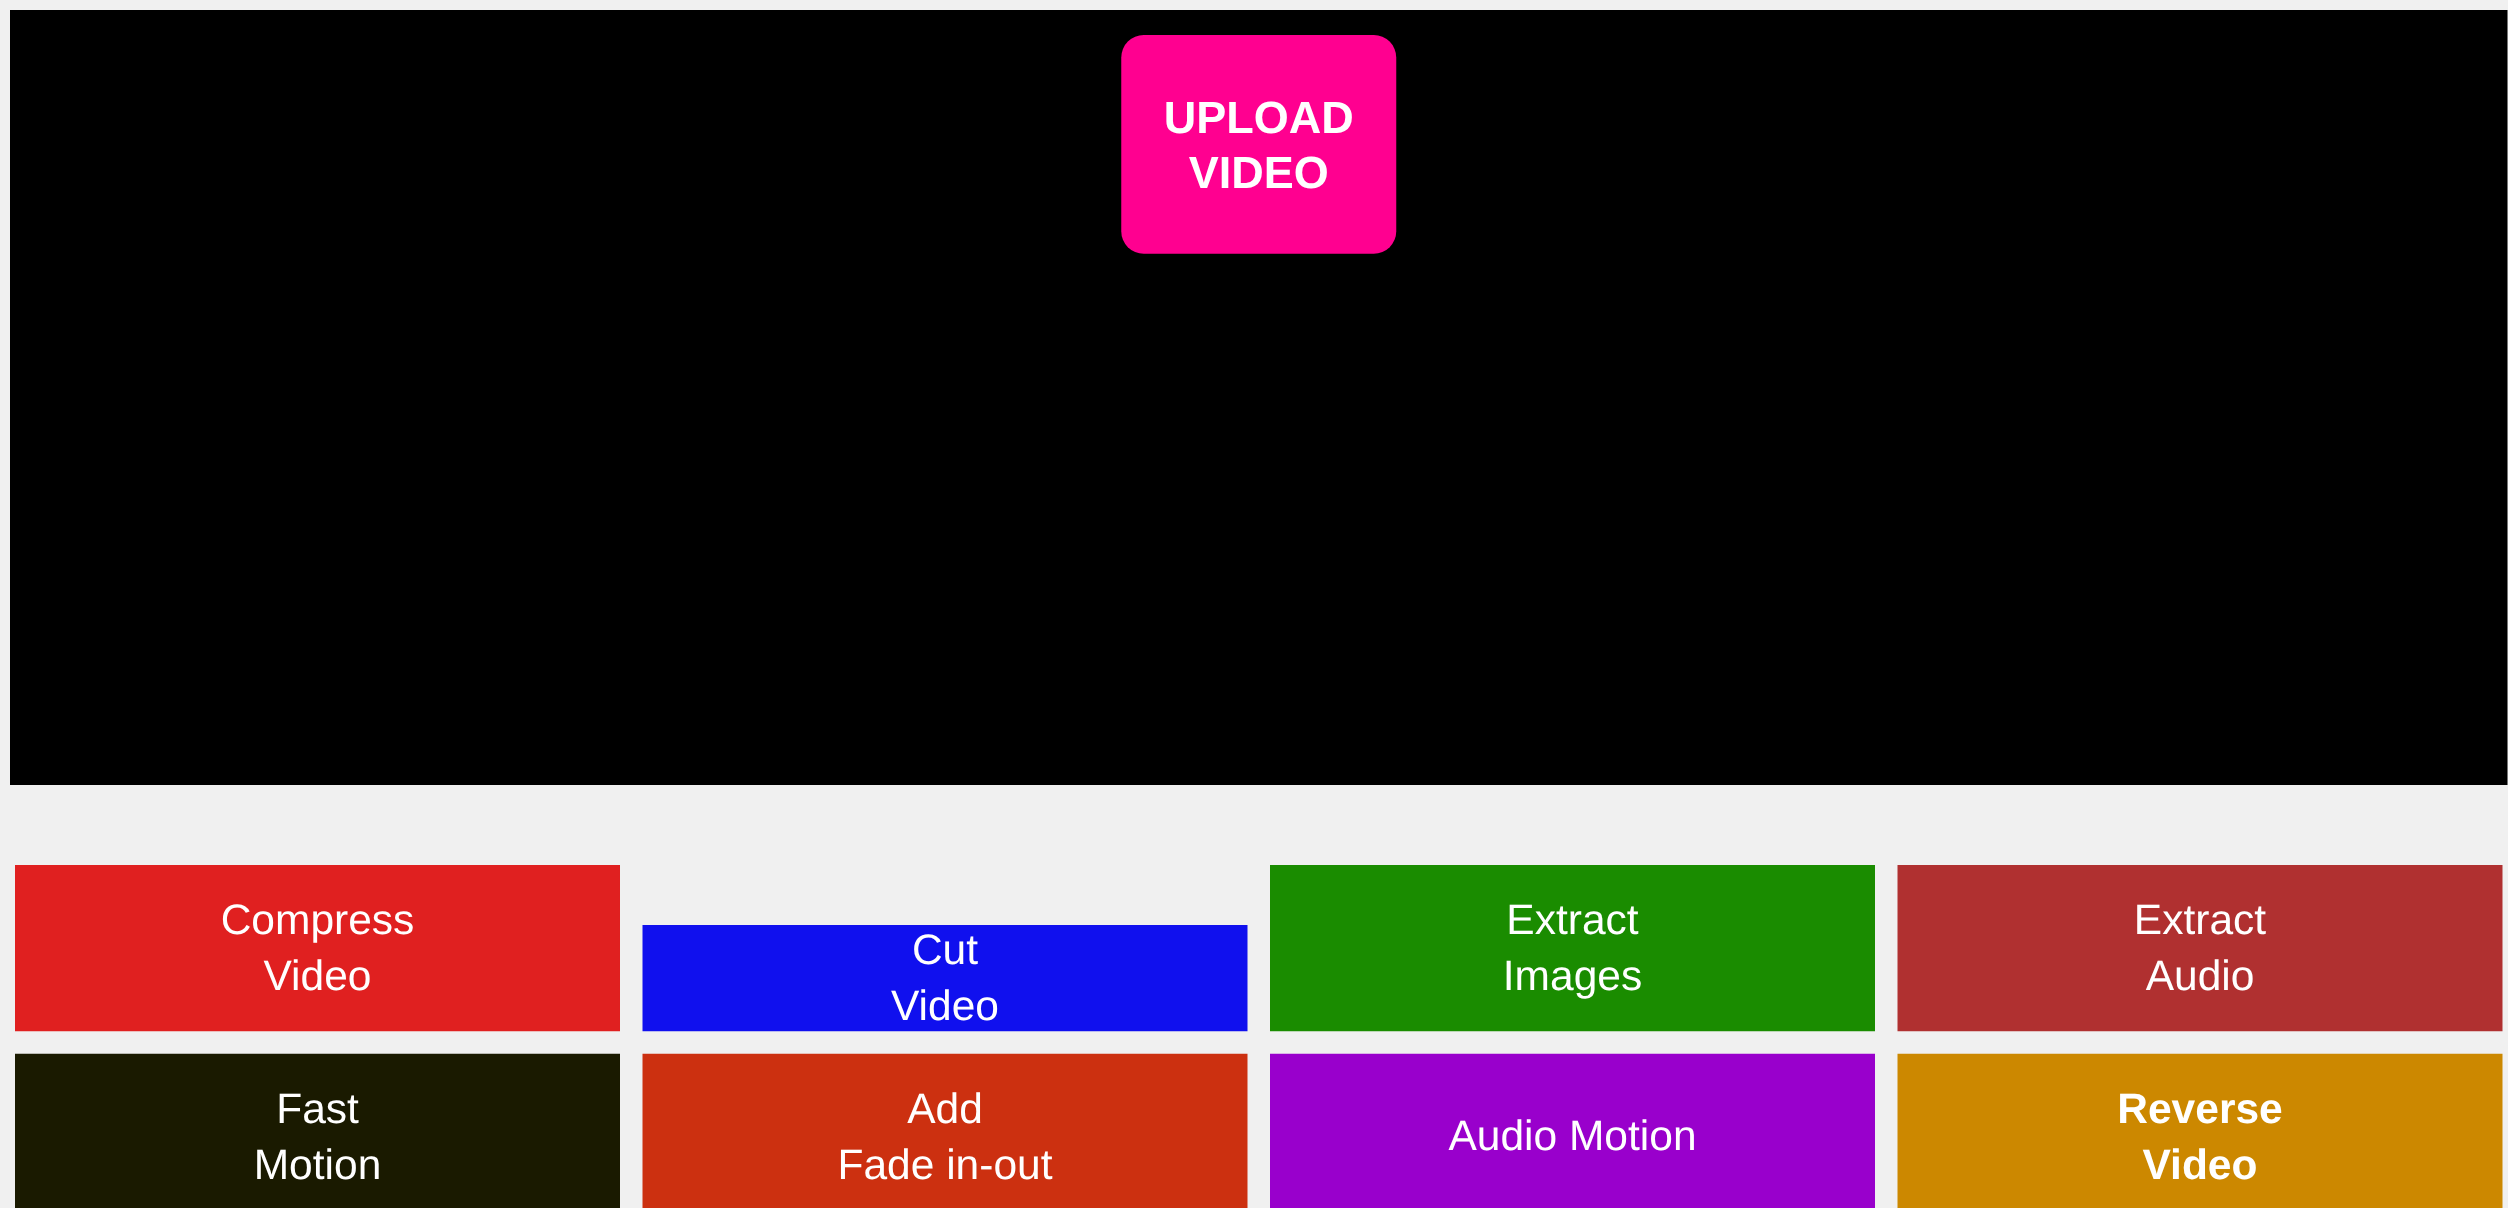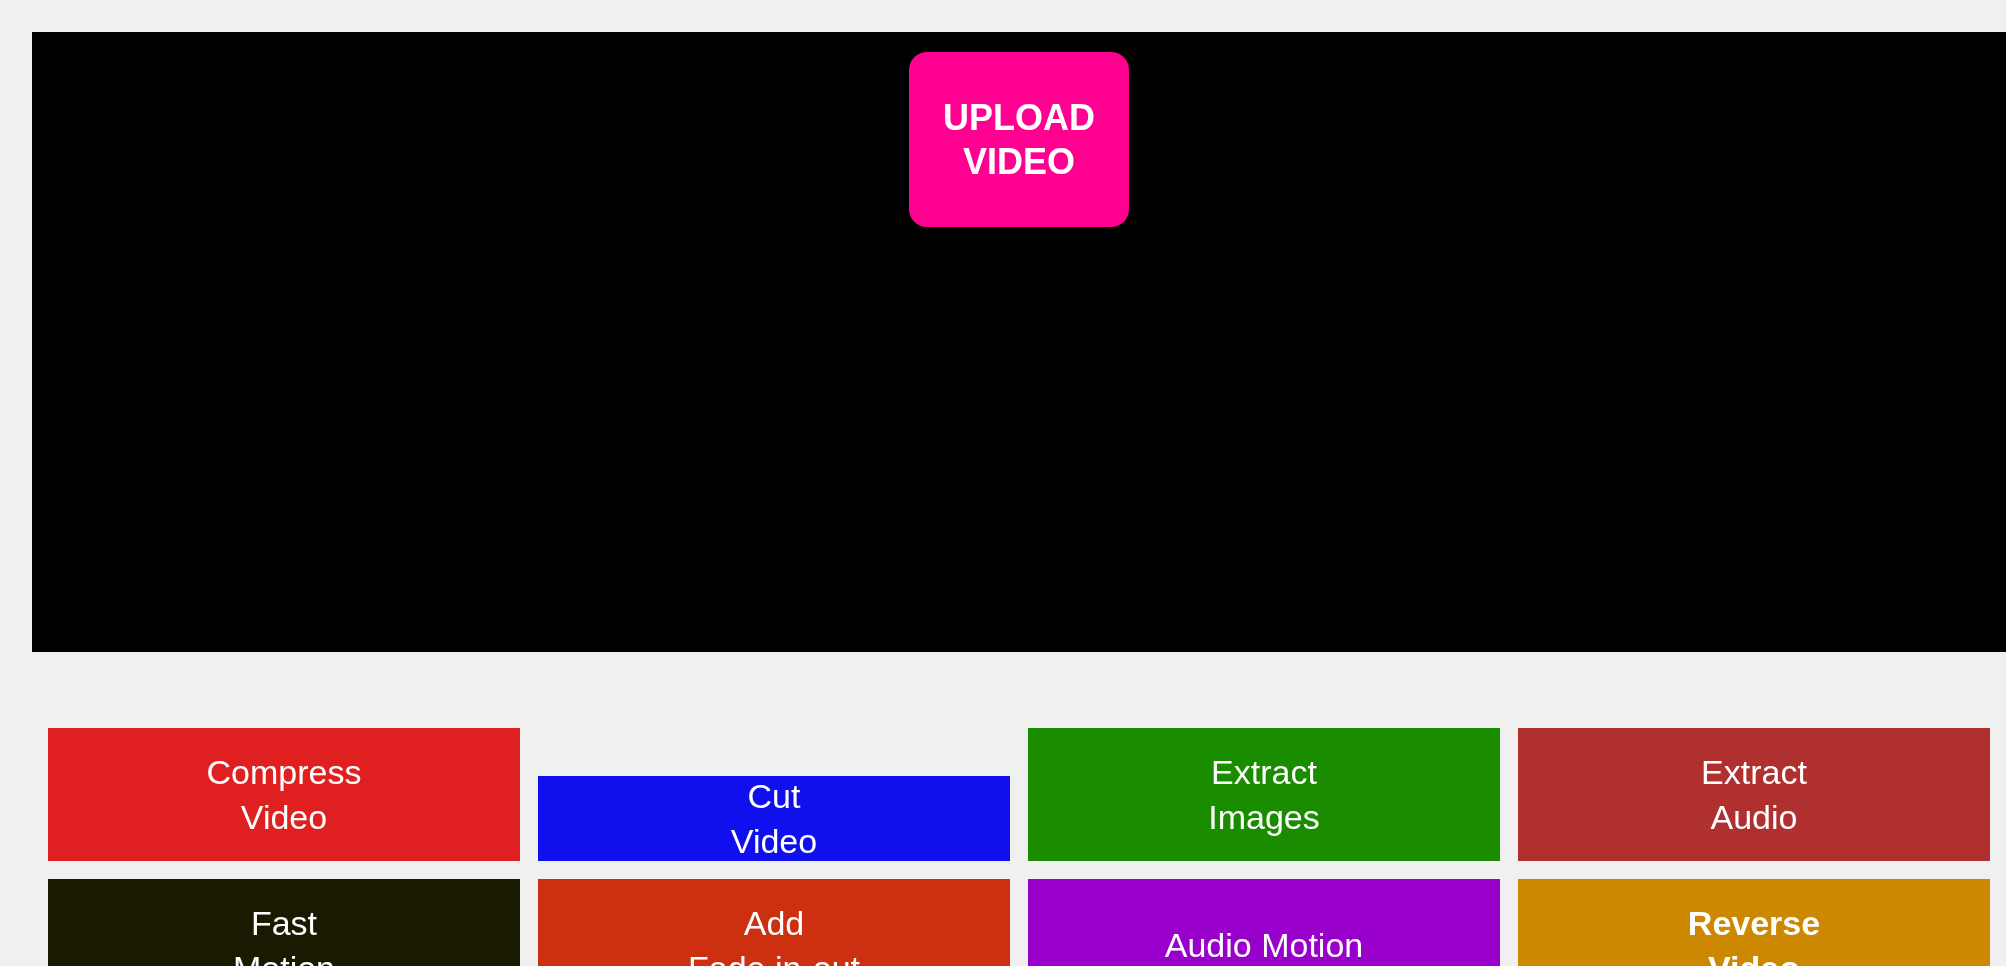--- a/index.html
+++ b/index.html
@@ -1,17 +1,17 @@
 <!DOCTYPE html>
 <html><head>
   <meta charset="utf-8">
   <style>
     * {
       margin: 0;
-      padding: 16px;
+      padding: 4px;
       box-sizing: border-box;
     }
 
     body {
       background-color: #f0f0f0;
       font-family: Arial, sans-serif;
       width: 2006px;
       min-height: 966px;
       overflow: hidden;
     }

